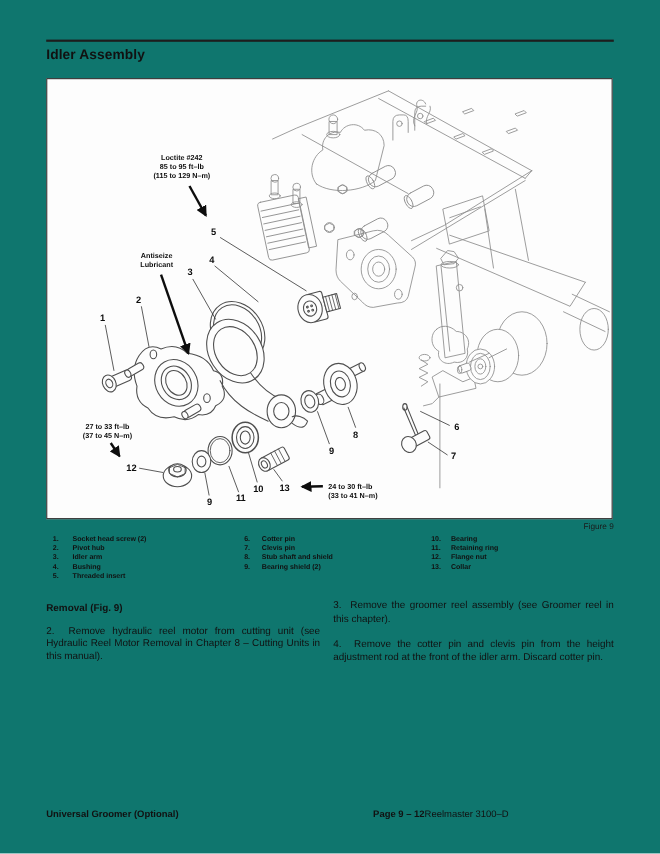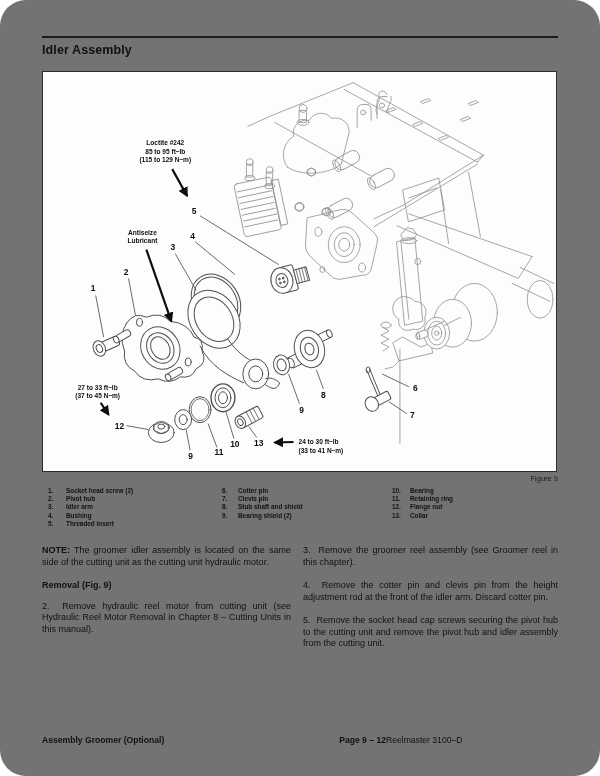--- a/index.html
+++ b/index.html
@@ -1,18 +1,18 @@
 <!DOCTYPE html>
 <html><head>
 <meta charset="utf-8">
 <style>
   html,body{margin:0;padding:0;background:#ffffff;}
   .page{
-    position:relative;width:600px;height:776px;background:#737373;
-    font-family:"Liberation Sans", sans-serif;color:#111;overflow:hidden;border-radius:26px;
+    position:relative;width:600px;height:776px;background:#0f766e;
+    font-family:"Liberation Sans", sans-serif;color:#111;overflow:hidden;
   }
   .top-rule{position:absolute;left:42px;top:36px;width:516px;height:2px;background:#1d1d1d;}
   .page-title{position:absolute;left:42px;top:43px;margin:0;font-size:12.5px;font-weight:bold;letter-spacing:.1px;}
   .figbox{position:absolute;left:42px;top:71px;width:515px;height:401px;border:1.5px solid #2c2c2c;box-sizing:border-box;background:#fdfdfd;}
   .figbox svg{width:100%;height:100%;display:block;}
   .fig-caption{position:absolute;left:42px;top:474px;width:516px;text-align:right;font-size:7.5px;color:#1a1a1a;}
   .legend{position:absolute;top:487px;left:0;width:600px;font-size:6.4px;font-weight:bold;line-height:8.2px;color:#111;}
   .legend .lcol{position:absolute;top:0;}
   .legend .lcol.c1{left:48px;width:170px;}
   .legend .lcol.c2{left:222px;width:168px;}
@@ -381,30 +381,28 @@
           <span>Flange nut</span>
         </div>
       <div class="lrow">
           <span class="num">13.</span>
           <span>Collar</span>
         </div>
     </div>
   </div>
 
   <div class="bodycol left">
-    <p class="note"><b>NOTE:</b> <span>The groomer idler assembly is located on the same side of the cutting unit as the cutting unit hydraulic motor.</span></p>
     <h2>Removal (Fig. 9)</h2>
     <p>2.&nbsp; Remove hydraulic reel motor from cutting unit (see Hydraulic Reel Motor Removal in Chapter 8 – Cutting Units in this manual).</p>
   </div>
 
   <div class="bodycol right">
     <p>3.&nbsp; Remove the groomer reel assembly (see Groomer reel in this chapter).</p>
     <p>4.&nbsp; Remove the cotter pin and clevis pin from the height adjustment rod at the front of the idler arm. Discard cotter pin.</p>
-    <p>5.&nbsp; Remove the socket head cap screws securing the pivot hub to the cutting unit and remove the pivot hub and idler assembly from the cutting unit.</p>
   </div>
 
   <div class="footer">
-    <span class="f-left">Assembly Groomer (Optional)</span>
+    <span class="f-left">Universal Groomer (Optional)</span>
     <span class="f-center">Page 9 – 12</span>
     <span class="f-right">Reelmaster 3100–D</span>
   </div>
 
 </div>
 
 </body></html>

